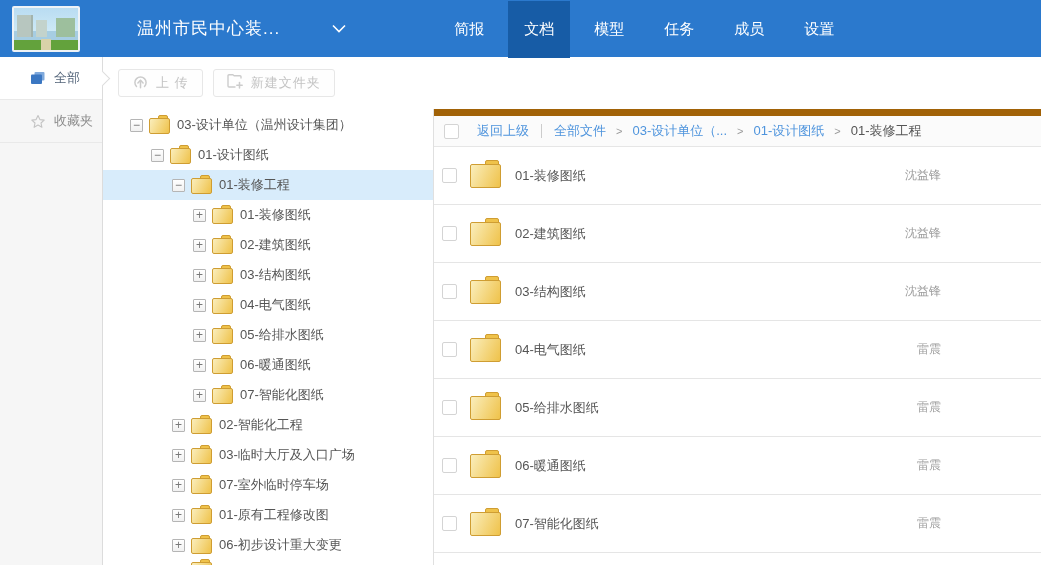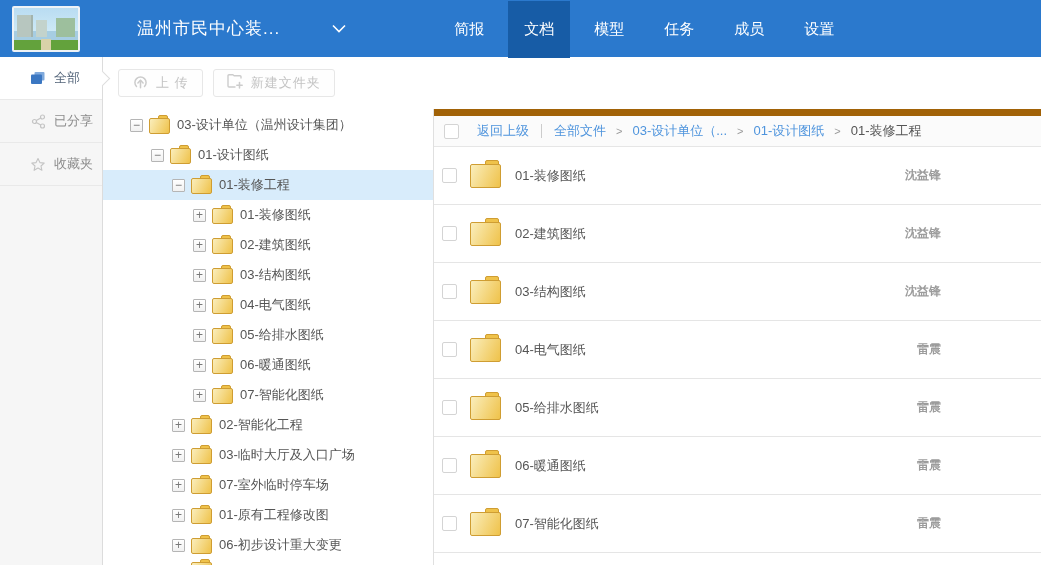--- a/index.html
+++ b/index.html
@@ -75,21 +75,21 @@
   .crumb-div{width:1px;height:14px;background:#ccc;margin:0 12px;flex:none;}
   .crumb-link{color:var(--link_blue);cursor:pointer;}
   .crumb-cur{color:#555;}
   .crumb-sep{color:#9a9a9a;margin:0 10px;font-size:11px;}
   .file-list{flex:1;overflow:hidden;}
   .file-row{height:58px;border-bottom:1px solid #e5e5e5;display:flex;align-items:center;
             padding-left:8px;position:relative;cursor:pointer;}
   .list-folder{width:31px;height:24px;margin-left:13px;}
   .list-folder .ftab{height:8px;top:-4px;}
   .file-name{margin-left:14px;font-size:13px;color:#555;}
-  .file-creator{position:absolute;right:100px;font-size:12px;color:#9c9c9c;font-weight:bold;}
+  .file-creator{position:absolute;right:100px;font-size:12px;color:#9c9c9c;}
 </style>
 </head>
 <body>
 
 <div class="topbar">
   <div class="logo">
     <div class="bld1"></div>
     <div class="bld3"></div>
     <div class="bld2"></div>
     <div class="lawn"></div>
@@ -118,32 +118,20 @@
           <svg width="16" height="14" viewBox="0 0 16 14">
             <rect x="4.5" y="1" width="10" height="8.5" rx="1" fill="#7fa9dc"></rect>
             <rect x="1" y="3.5" width="11" height="9.5" rx="1" fill="#3b77c2"></rect>
           </svg>
         </span>
         <span>全部</span>
         <div class="notch"></div>
       </div>
       <div class="side-item">
         <span class="side-icon">
-          <svg width="15" height="15" viewBox="0 0 15 15">
-            <line x1="11.5" y1="3" x2="3.5" y2="7.5" stroke="#c4c4c4" stroke-width="1.2"></line>
-            <line x1="3.5" y1="7.5" x2="11.5" y2="12" stroke="#c4c4c4" stroke-width="1.2"></line>
-            <circle cx="11.5" cy="3" r="2" fill="#f6f6f6" stroke="#c4c4c4" stroke-width="1.2"></circle>
-            <circle cx="3.5" cy="7.5" r="2" fill="#f6f6f6" stroke="#c4c4c4" stroke-width="1.2"></circle>
-            <circle cx="11.5" cy="12" r="2" fill="#f6f6f6" stroke="#c4c4c4" stroke-width="1.2"></circle>
-          </svg>
-        </span>
-        <span>已分享</span>
-      </div>
-      <div class="side-item">
-        <span class="side-icon">
           <svg width="16" height="15" viewBox="0 0 16 15">
             <path d="M8 1.6 L9.9 5.6 14.2 6.1 11 9 11.9 13.3 8 11.1 4.1 13.3 5 9 1.8 6.1 6.1 5.6 Z" fill="none" stroke="#c4c4c4" stroke-width="1.1" stroke-linejoin="round"></path>
           </svg>
         </span>
         <span>收藏夹</span>
       </div>
     </div>
 
   <div class="content">
     <div class="toolbar">

